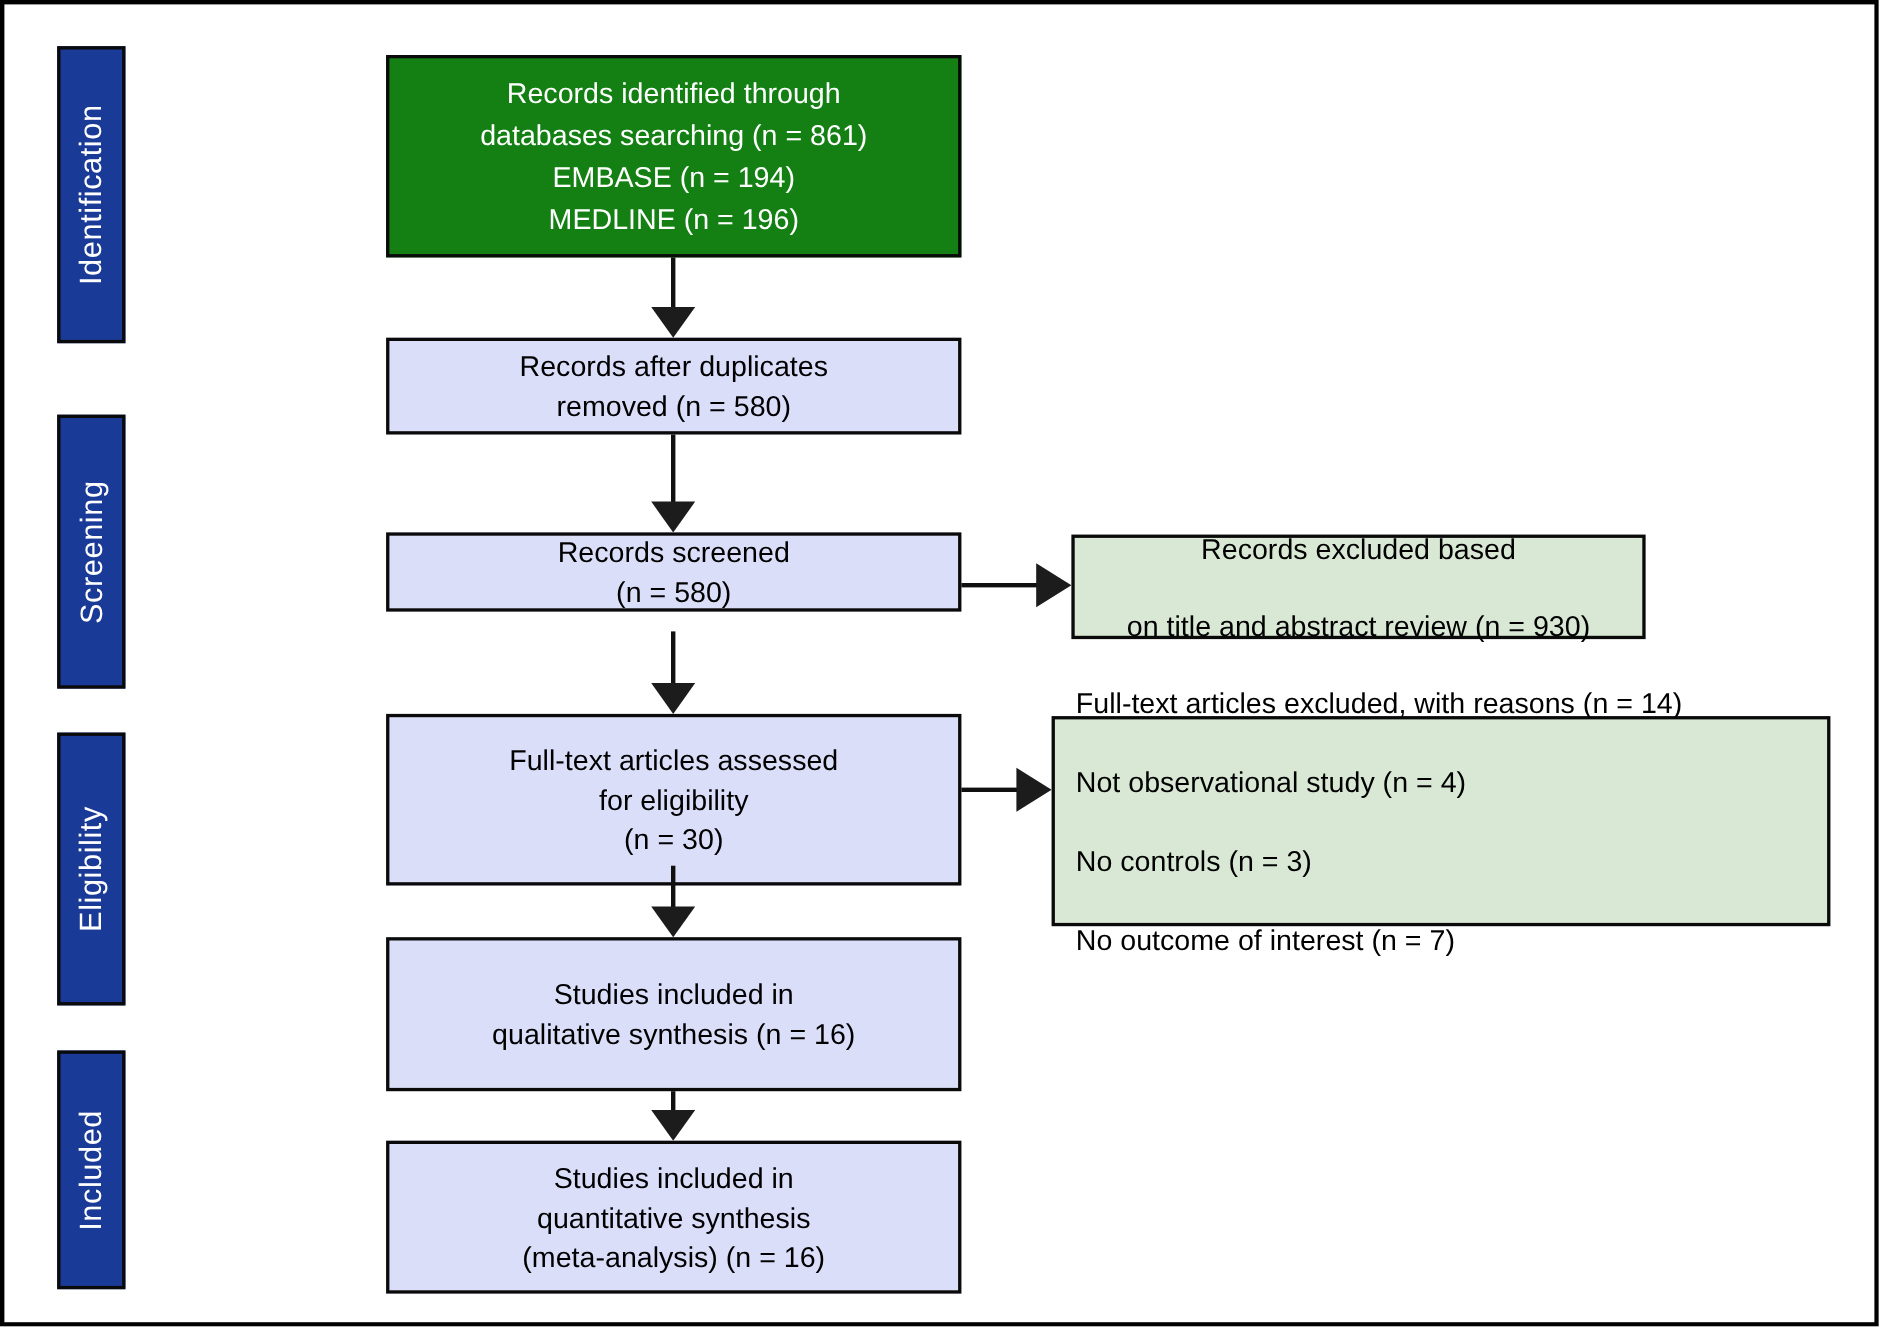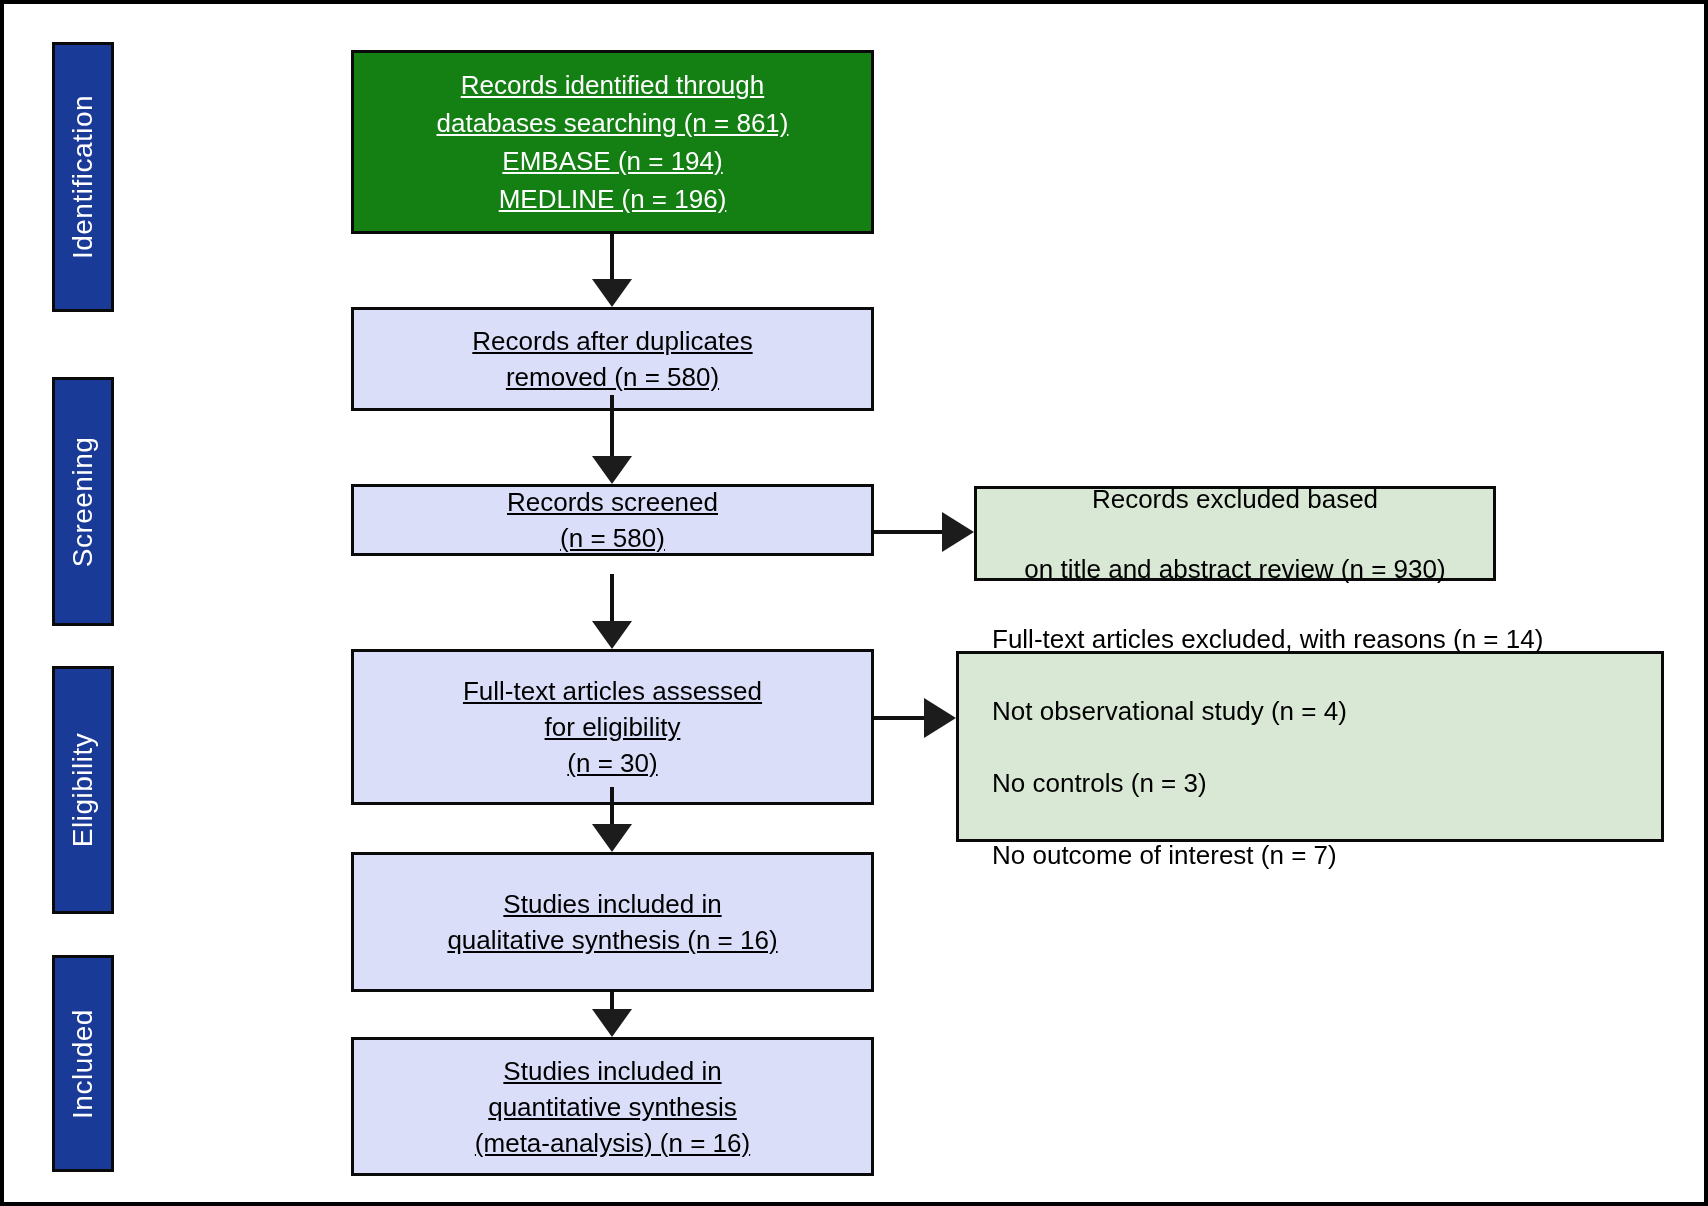--- a/index.html
+++ b/index.html
@@ -45,29 +45,28 @@
     left: 347px;
     width: 523px;
     border: 3px solid #0a0a0a;
     background: #dadef8;
     display: flex;
     flex-direction: column;
     justify-content: center;
     text-align: center;
     font-size: 26px;
     line-height: 36px;
-    text-decoration: underline;
   }
   .flow-box.green {
     background: #148014;
     color: #ffffff;
     line-height: 38px;
   }
   #box-identified   { top: 46px;   height: 184px; }
-  #box-deduped      { top: 303px;  height: 104px;  }
+  #box-deduped      { top: 303px;  height: 88px;  }
   #box-screened     { top: 480px;  height: 72px;  }
   #box-fulltext     { top: 645px;  height: 156px; }
   #box-qualitative  { top: 848px;  height: 140px; }
   #box-quantitative { top: 1033px; height: 139px; }
 
   
   .side-box {
     position: absolute;
     border: 3px solid #0a0a0a;
     background: #d9e8d4;
@@ -78,21 +77,21 @@
     line-height: 38px;
     gap: 32px;
   }
   #side-excluded-screening {
     left: 970px; top: 482px; width: 522px; height: 95px;
     text-align: center;
   }
   #side-excluded-fulltext {
     left: 952px; top: 647px; width: 708px; height: 191px;
     text-align: left;
-    padding-left: 33px;
+    padding-left: 19px;
     line-height: 40px;
   }
 
   
   .shaft-v { position: absolute; width: 4px; background: #101010; left: 606px; }
   .head-v  {
     position: absolute; left: 588px; width: 0; height: 0;
     border-left: 20px solid transparent;
     border-right: 20px solid transparent;
     border-top: 28px solid #1c1c1c;

